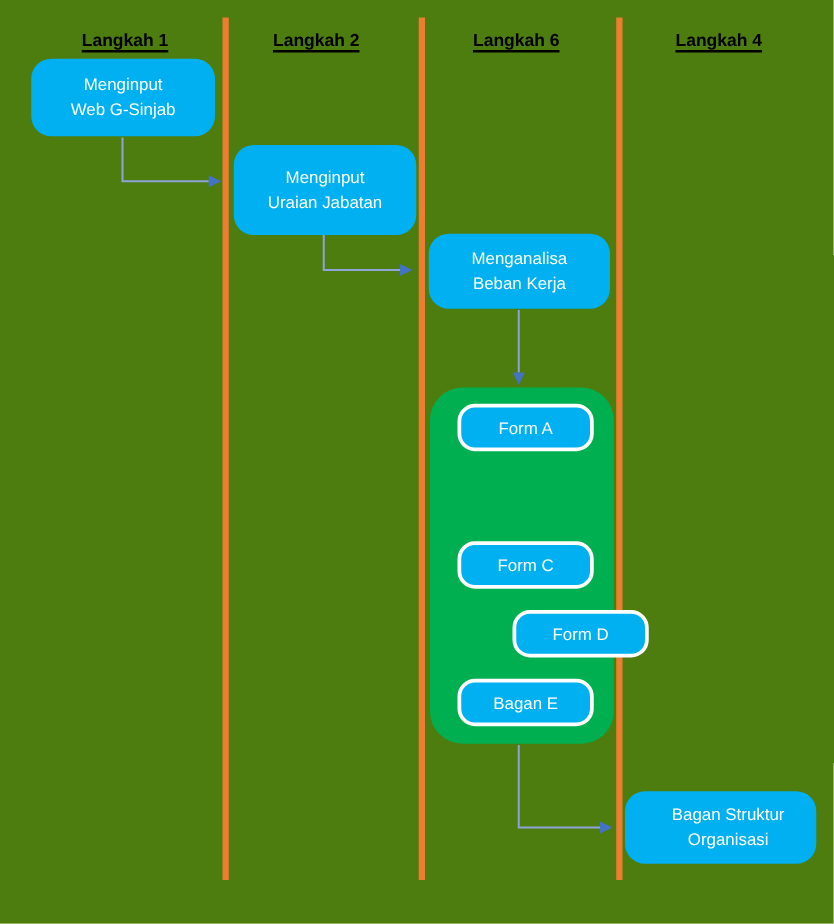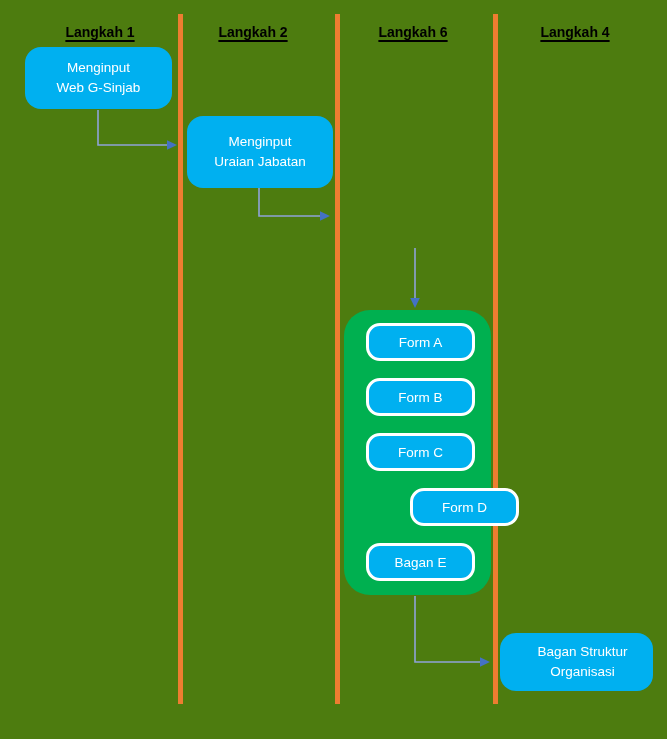--- a/index.html
+++ b/index.html
@@ -127,24 +127,25 @@
     <g>
       <polyline points="415,596 415,662 480,662" fill="none" stroke="#8FA3D9" stroke-width="1.6"></polyline>
       <polygon points="490,662 480,657.2 480,666.8" fill="#4472C4"></polygon>
     </g>
   </svg>
 
   <div class="node node-mengakses">Menginput
 Web G-Sinjab</div>
   <div class="node node-menginput">Menginput
 Uraian Jabatan</div>
+  <div class="node node-menganalisa">Menganalisa
+Beban Kerja</div>
 
   <div class="group">
     <div class="form-node form-a">Form A</div>
-    <div class="form-node form-b">Form B</div>
     <div class="form-node form-c">Form C</div>
     <div class="form-node form-d">Form D</div>
     <div class="form-node form-e">Bagan E</div>
   </div>
 
   <div class="node node-bagan">Bagan Struktur
 Organisasi</div>
 
 </div>
 

